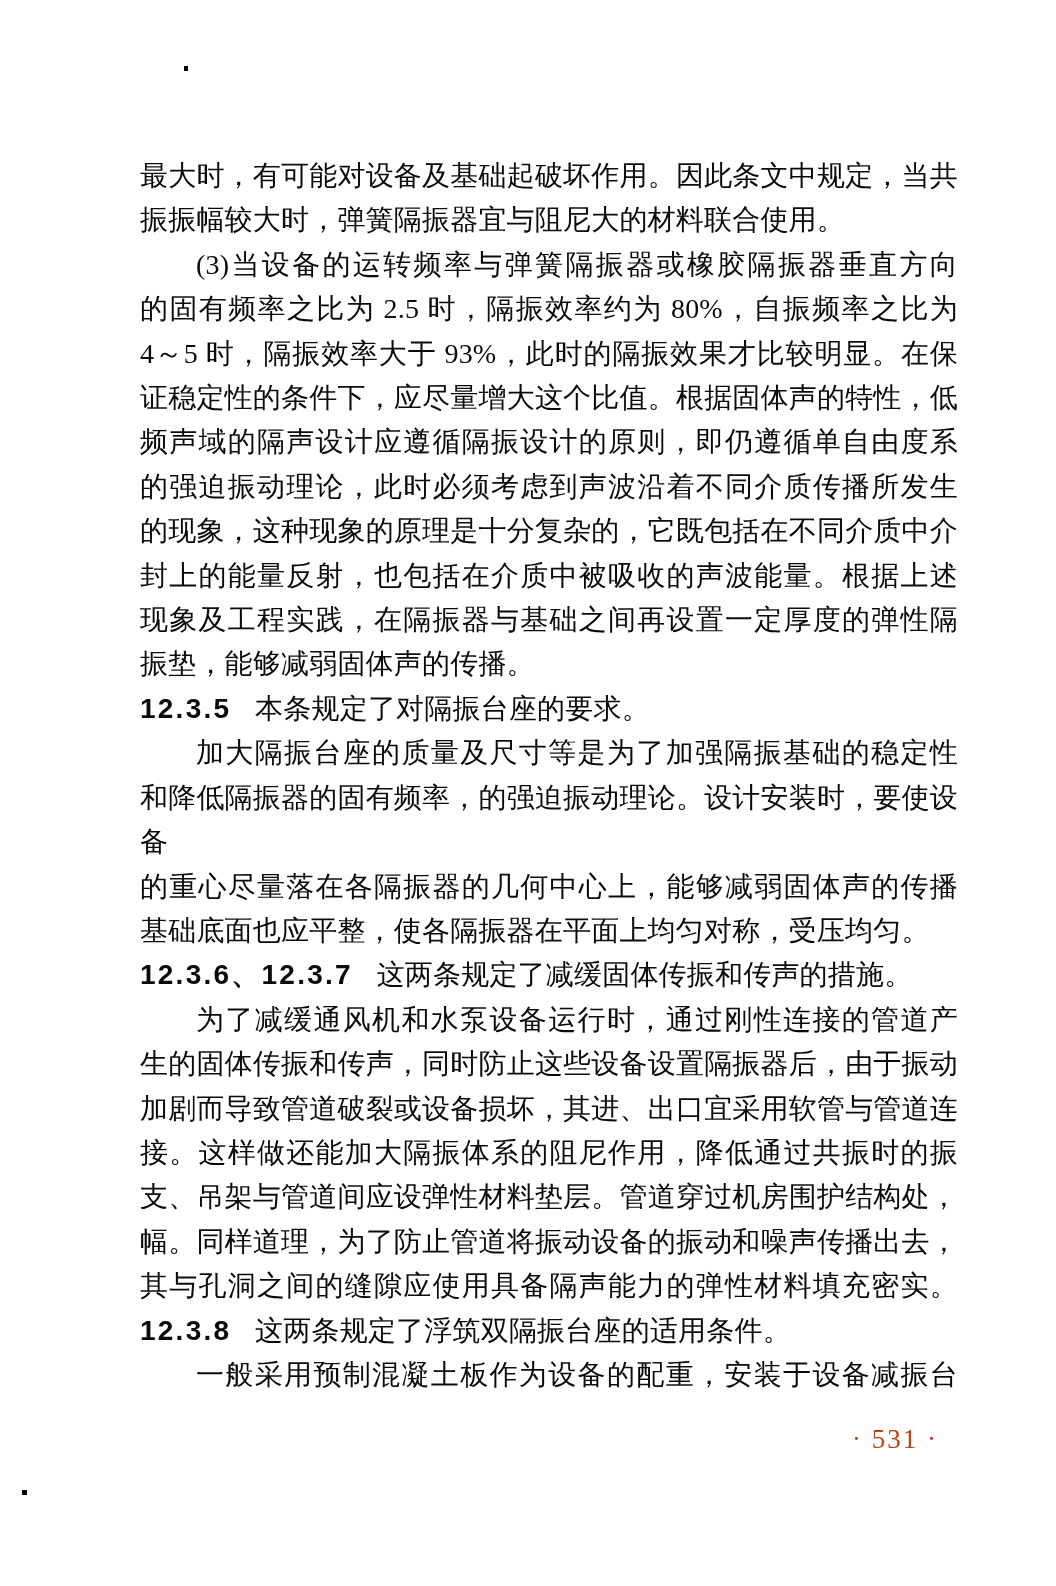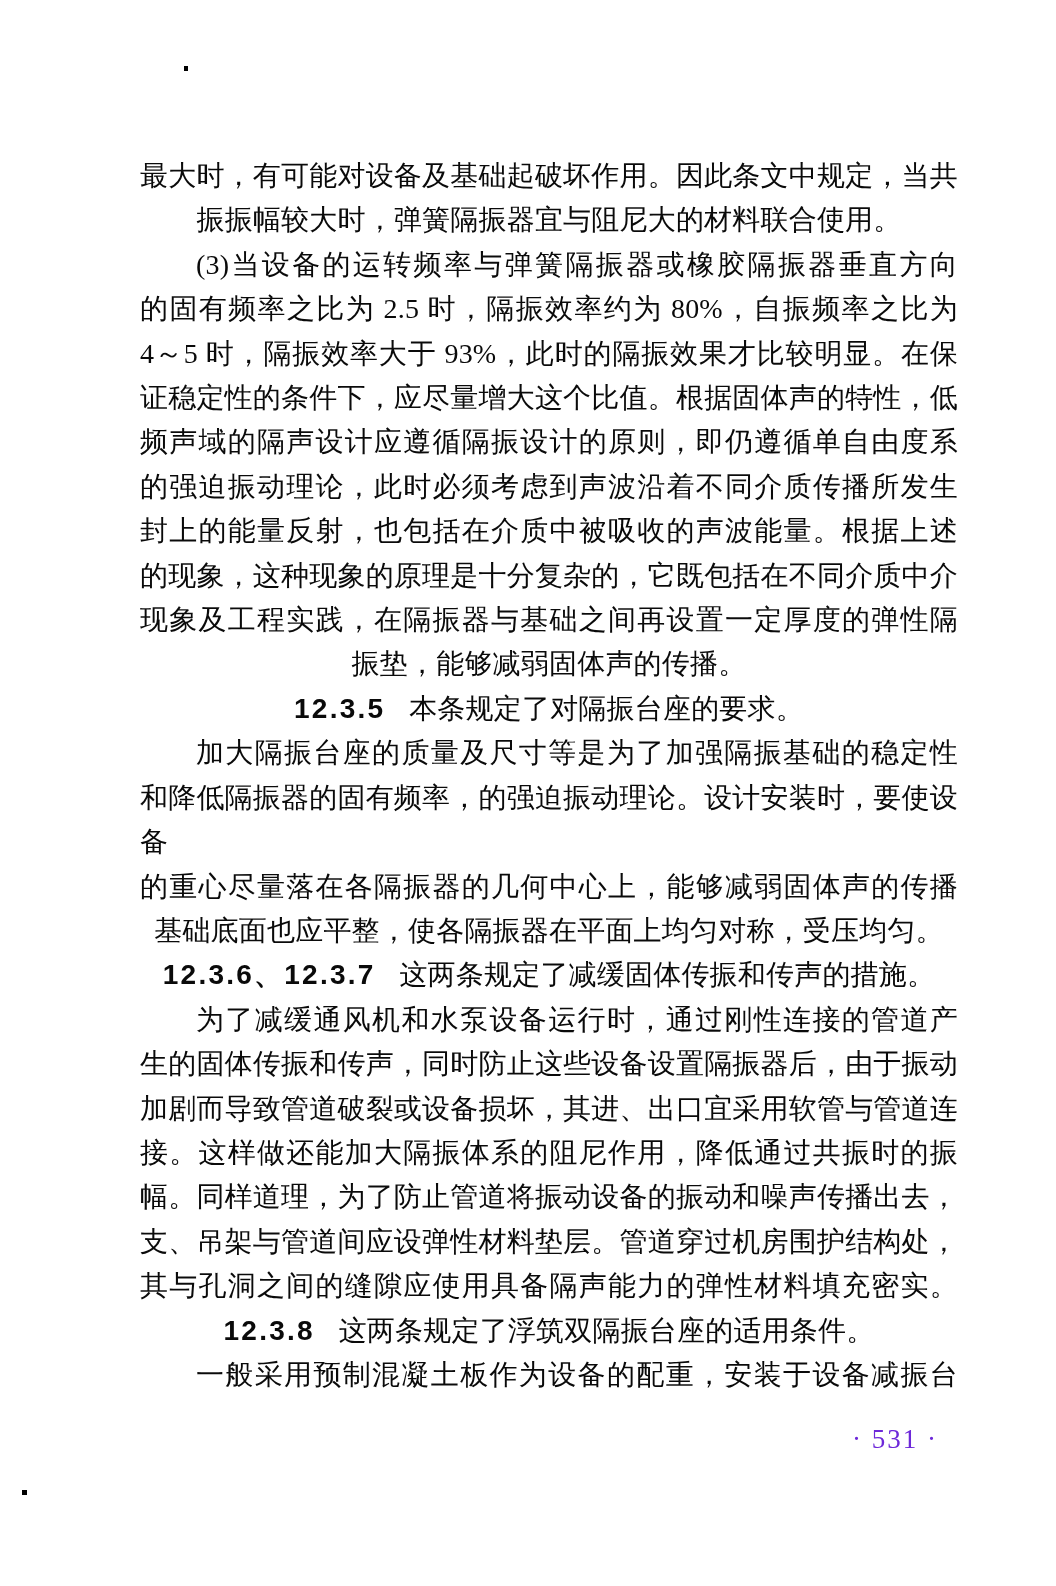--- a/index.html
+++ b/index.html
@@ -21,21 +21,21 @@
     left: 140px;
     top: 154px;
     width: 818px;
     font-family: "Liberation Serif", "DejaVu Serif", serif;
     font-size: 28px;
     line-height: 44.4px;
     color: #0a0a0a;
     letter-spacing: 0.2px;
   }
   .line {
-    text-align: center;
+    text-align: left;
     min-height: 44.4px;
   }
   .line.justify {
     text-align: justify;
     text-align-last: justify;
     text-justify: inter-character;
   }
   .line.indent {
     text-indent: 2em;
   }
@@ -47,21 +47,21 @@
   }
   .page-number {
     position: absolute;
     top: 1424px;
     left: 840px;
     width: 110px;
     text-align: center;
     font-family: "Liberation Serif", "DejaVu Serif", serif;
     font-size: 27px;
     letter-spacing: 2px;
-    color: #6d28d9;
+    color: #c2410c;
     white-space: nowrap;
   }
   .speck {
     position: absolute;
     background: #000;
   }
   .speck-top {
     left: 184px;
     top: 66px;
     width: 4px;
@@ -81,35 +81,35 @@
   <div class="speck speck-top"></div>
   <div class="text-block">
       <div class="line justify">最大时，有可能对设备及基础起破坏作用。因此条文中规定，当共</div>
       <div class="line">振振幅较大时，弹簧隔振器宜与阻尼大的材料联合使用。</div>
       <div class="line justify indent">(3)当设备的运转频率与弹簧隔振器或橡胶隔振器垂直方向</div>
       <div class="line justify">的固有频率之比为 2.5 时，隔振效率约为 80%，自振频率之比为</div>
       <div class="line justify">4～5 时，隔振效率大于 93%，此时的隔振效果才比较明显。在保</div>
       <div class="line justify">证稳定性的条件下，应尽量增大这个比值。根据固体声的特性，低</div>
       <div class="line justify">频声域的隔声设计应遵循隔振设计的原则，即仍遵循单自由度系</div>
       <div class="line justify">的强迫振动理论，此时必须考虑到声波沿着不同介质传播所发生</div>
+      <div class="line justify">的现象，这种现象的原理是十分复杂的，它既包括在不同介质中介</div>
       <div class="line justify">封上的能量反射，也包括在介质中被吸收的声波能量。根据上述</div>
-      <div class="line justify">的现象，这种现象的原理是十分复杂的，它既包括在不同介质中介</div>
       <div class="line justify">现象及工程实践，在隔振器与基础之间再设置一定厚度的弹性隔</div>
       <div class="line">振垫，能够减弱固体声的传播。</div>
       <div class="line"><b class="secnum">12.3.5</b><span>本条规定了对隔振台座的要求。</span></div>
       <div class="line justify indent">加大隔振台座的质量及尺寸等是为了加强隔振基础的稳定性</div>
       <div class="line justify">和降低隔振器的固有频率，的强迫振动理论。设计安装时，要使设备</div>
       <div class="line justify">的重心尽量落在各隔振器的几何中心上，能够减弱固体声的传播</div>
       <div class="line">基础底面也应平整，使各隔振器在平面上均匀对称，受压均匀。</div>
       <div class="line"><b class="secnum">12.3.6、12.3.7</b><span>这两条规定了减缓固体传振和传声的措施。</span></div>
       <div class="line justify indent">为了减缓通风机和水泵设备运行时，通过刚性连接的管道产</div>
       <div class="line justify">生的固体传振和传声，同时防止这些设备设置隔振器后，由于振动</div>
       <div class="line justify">加剧而导致管道破裂或设备损坏，其进、出口宜采用软管与管道连</div>
       <div class="line justify">接。这样做还能加大隔振体系的阻尼作用，降低通过共振时的振</div>
+      <div class="line justify">支、吊架与管道间应设弹性材料垫层。管道穿过机房围护结构处，</div>
       <div class="line justify">幅。同样道理，为了防止管道将振动设备的振动和噪声传播出去，</div>
-      <div class="line justify">支、吊架与管道间应设弹性材料垫层。管道穿过机房围护结构处，</div>
       <div class="line justify">其与孔洞之间的缝隙应使用具备隔声能力的弹性材料填充密实。</div>
       <div class="line"><b class="secnum">12.3.8</b><span>这两条规定了浮筑双隔振台座的适用条件。</span></div>
       <div class="line justify indent">一般采用预制混凝土板作为设备的配重，安装于设备减振台</div>
     </div>
   <div class="page-number">· 531 ·</div>
   <div class="speck speck-bottom"></div>
 </div>
 
 </body></html>

